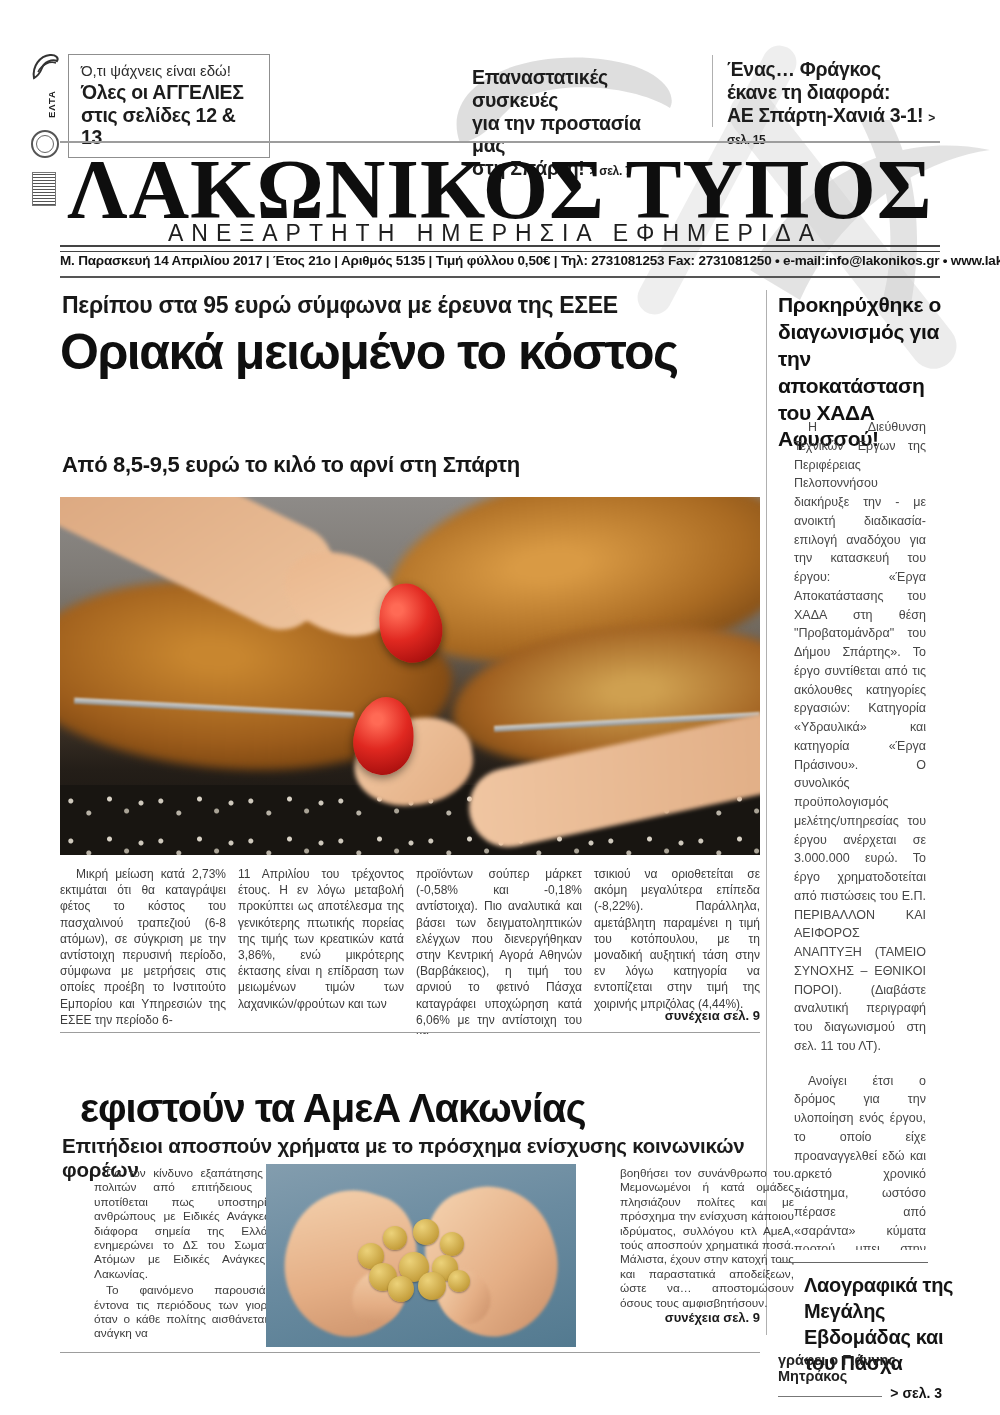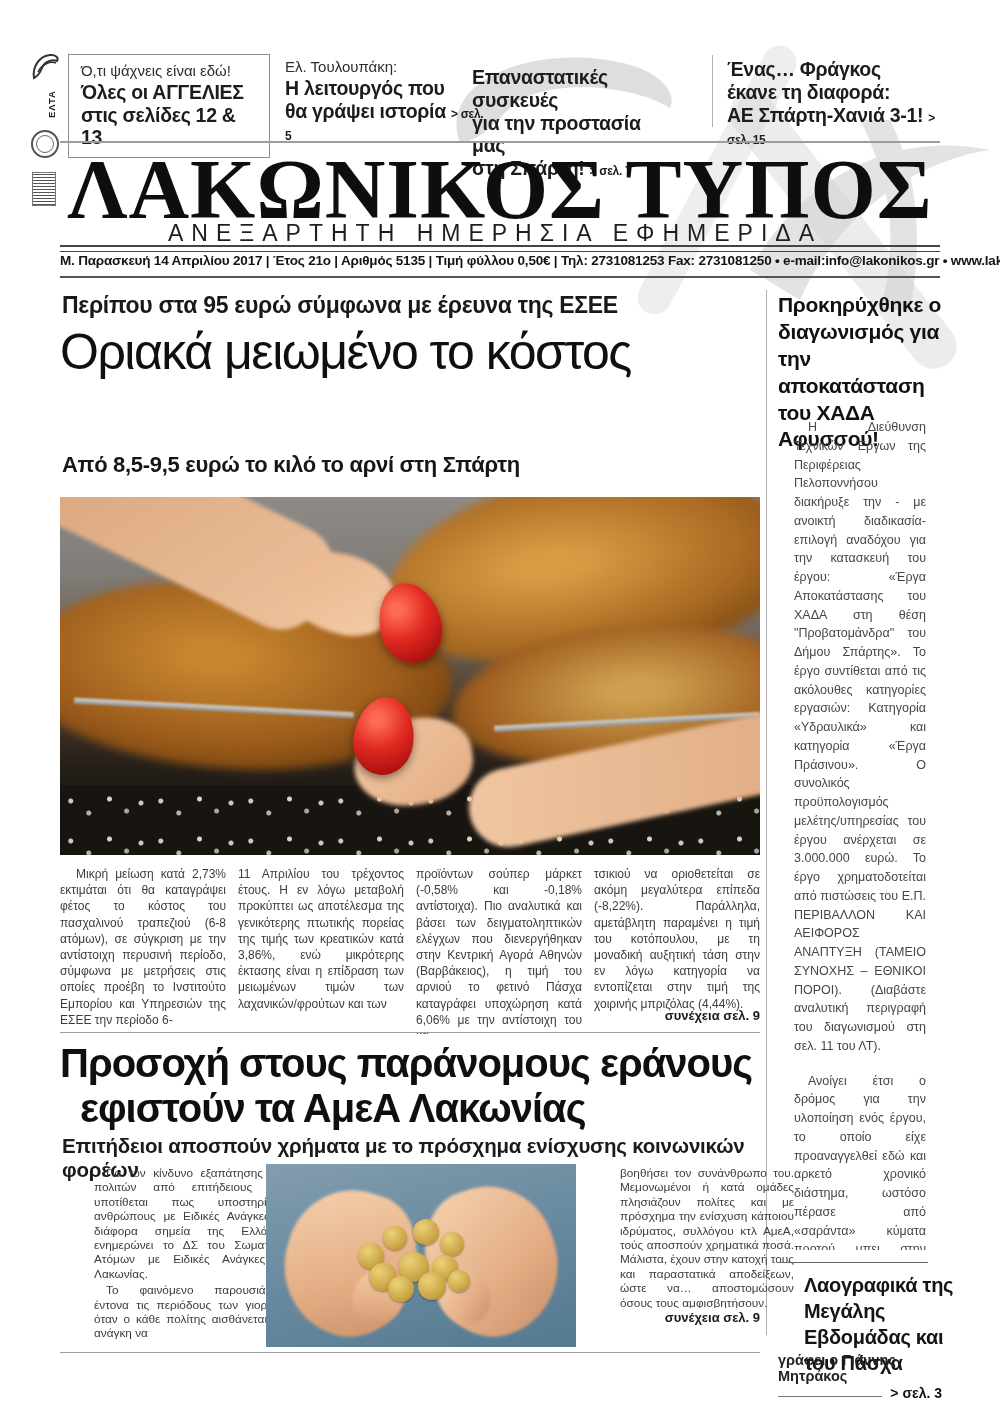--- a/index.html
+++ b/index.html
@@ -32,21 +32,21 @@
   }
   #masthead-sub{
     font-size:23px;letter-spacing:8px;color:#1e1e1e;text-align:center;font-weight:400;
   }
   #infoline{
     font-size:13.5px;font-weight:bold;color:#141414;text-align:center;letter-spacing:-.2px;white-space:nowrap;
   }
 
   
   #lead-kicker{font-size:23px;font-weight:bold;color:#191919;letter-spacing:-.3px;}
-  .lead-h{font-size:50px;font-weight:normal;color:#0f0f0f;letter-spacing:-1.5px;line-height:1.04;white-space:nowrap;}
+  .lead-h{font-size:50px;font-weight:bold;color:#0f0f0f;letter-spacing:-1.5px;line-height:1.04;white-space:nowrap;}
   #lead-subhead{font-size:22px;font-weight:bold;color:#161616;letter-spacing:-.3px;}
   .bodycol{font-size:12px;line-height:1.35;color:#3c3c3c;overflow:hidden;}
   .indent{text-indent:16px;}
   .morelink{font-size:13px;font-weight:bold;color:#1a1a1a;text-align:right;}
 
   
   .h2line{font-size:40px;font-weight:bold;color:#0f0f0f;letter-spacing:-1px;line-height:1.05;white-space:nowrap;}
   #second-subhead{font-size:20.5px;font-weight:600;color:#1b1b1b;letter-spacing:-.2px;}
   .bodycol2{font-size:11.8px;line-height:1.22;color:#3c3c3c;overflow:hidden;margin-left:34px;}
   .bodycol2 p{margin:0 0 2px 0;text-indent:12px;}
@@ -116,25 +116,20 @@
     <div class="stampcirc" style="margin:42px 0 0 1px;"></div>
     <div id="barcode" style="margin:14px 0 0 2px;"></div>
   </div>
 
   <div class="abs" id="promo1" style="left:68px;top:54px;width:178px;">
     <div class="promo-kicker">Ό,τι ψάχνεις είναι εδώ!</div>
     <div class="promo-bold">Όλες οι ΑΓΓΕΛΙΕΣ</div>
     <div class="promo-bold">στις σελίδες 12 &amp; 13</div>
   </div>
 
-  <div class="abs" style="left:285px;top:58px;width:200px;">
-    <div class="promo-kicker">Ελ. Τουλουπάκη:</div>
-    <div class="promo-bold">Η λειτουργός που</div>
-    <div class="promo-bold"><span>θα γράψει ιστορία</span> <span class="pageref">&gt; σελ. 5</span></div>
-  </div>
 
   <div class="abs" style="left:472px;top:58px;width:200px;margin-top:8px;">
     <div class="promo-bold">Επαναστατικές συσκευές</div>
     <div class="promo-bold">για την προστασία μας</div>
     <div class="promo-bold"><span>στη Σπάρτη!</span> <span class="pageref">&gt; σελ. 7</span></div>
   </div>
 
   <div class="abs vrule" style="left:712px;top:55px;width:1px;height:72px;"></div>
 
   <div class="abs" style="left:727px;top:58px;width:215px;">
@@ -174,21 +169,20 @@
   </div>
 
   <div class="abs bodycol just indent" style="left:60px;top:866px;width:166px;height:168px;">Μικρή μείωση κατά 2,73% εκτιμάται ότι θα καταγράψει φέτος το κόστος του πασχαλινού τραπεζιού (6-8 ατόμων), σε σύγκριση με την αντίστοιχη περυσινή περίοδο, σύμφωνα με μετρήσεις στις οποίες προέβη το Ινστιτούτο Εμπορίου και Υπηρεσιών της ΕΣΕΕ την περίοδο 6-</div>
   <div class="abs bodycol just" style="left:238px;top:866px;width:166px;height:168px;">11 Απριλίου του τρέχοντος έτους. Η εν λόγω μεταβολή προκύπτει ως αποτέλεσμα της γενικότερης πτωτικής πορείας της τιμής των κρεατικών κατά 3,86%, ενώ μικρότερης έκτασης είναι η επίδραση των μειωμένων τιμών των λαχανικών/φρούτων και των</div>
   <div class="abs bodycol just" style="left:416px;top:866px;width:166px;height:168px;">προϊόντων σούπερ μάρκετ (-0,58% και -0,18% αντίστοιχα). Πιο αναλυτικά και βάσει των δειγματοληπτικών ελέγχων που διενεργήθηκαν στην Κεντρική Αγορά Αθηνών (Βαρβάκειος), η τιμή του αρνιού το φετινό Πάσχα καταγράφει υποχώρηση κατά 6,06% με την αντίστοιχη του κα-</div>
   <div class="abs bodycol just" style="left:594px;top:866px;width:166px;height:150px;">τσικιού να οριοθετείται σε ακόμη μεγαλύτερα επίπεδα (-8,22%). Παράλληλα, αμετάβλητη παραμένει η τιμή του κοτόπουλου, με τη μοναδική αυξητική τάση στην εν λόγω κατηγορία να εντοπίζεται στην τιμή της χοιρινής μπριζόλας (4,44%).</div>
   <div class="abs morelink" style="left:594px;top:1008px;width:166px;">συνέχεια σελ. 9</div>
 
   <div class="abs rule" style="left:60px;top:1032px;width:700px;height:1px;"></div>
 
-  <div class="abs h2line" style="left:60px;top:1042px;">Προσοχή στους παράνομους εράνους</div>
   <div class="abs h2line" style="left:60px;top:1087px;margin-left:20px;">εφιστούν τα ΑμεΑ Λακωνίας</div>
   <div class="abs" id="second-subhead" style="left:62px;top:1134px;width:700px;">Επιτήδειοι αποσπούν χρήματα με το πρόσχημα ενίσχυσης κοινωνικών φορέων</div>
 
   <div class="abs bodycol2 just" style="left:60px;top:1166px;width:196px;height:180px;">
     <p>Για τον κίνδυνο εξαπάτησης των πολιτών από επιτήδειους που υποτίθεται πως υποστηρίζουν ανθρώπους με Ειδικές Ανάγκες σε διάφορα σημεία της Ελλάδας, ενημερώνει το ΔΣ του Σωματείου Ατόμων με Ειδικές Ανάγκες Ν. Λακωνίας.</p>
     <p>Το φαινόμενο παρουσιάζεται έντονα τις περιόδους των γιορτών, όταν ο κάθε πολίτης αισθάνεται την ανάγκη να</p>
   </div>
 
   <div class="abs photo" id="coins-photo" style="left:266px;top:1164px;width:310px;height:183px;">
     <div class="hand" style="left:6%;top:14%;width:42%;height:80%;border-radius:55% 45% 50% 60%/50% 55% 50% 55%;transform:rotate(18deg);"></div>

